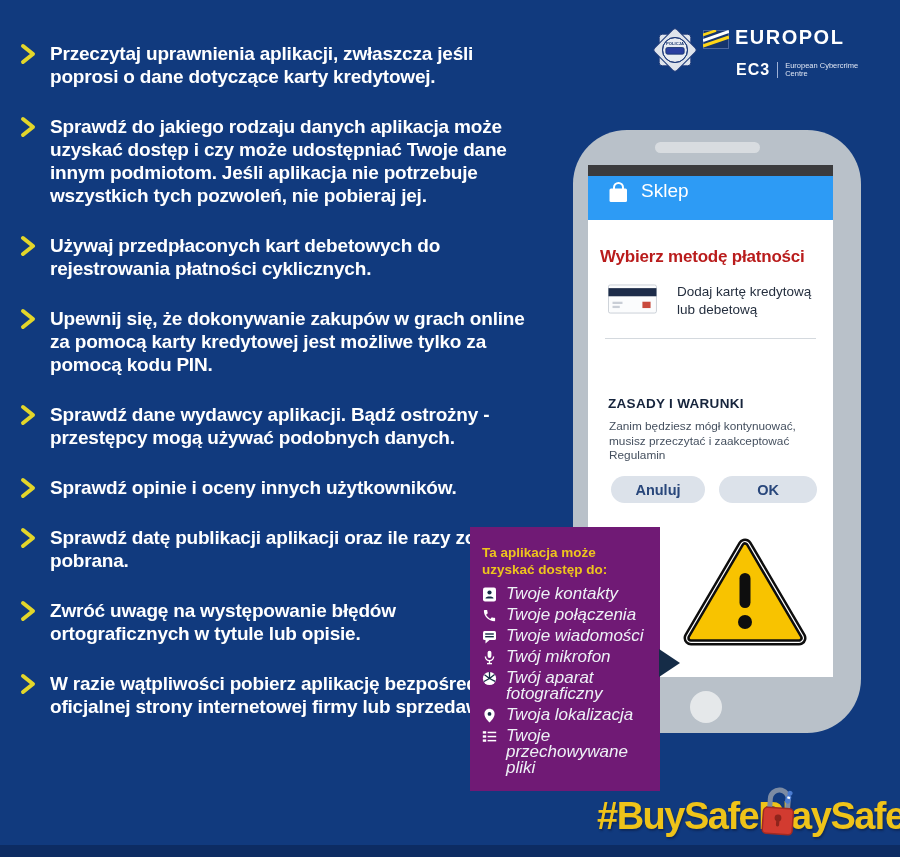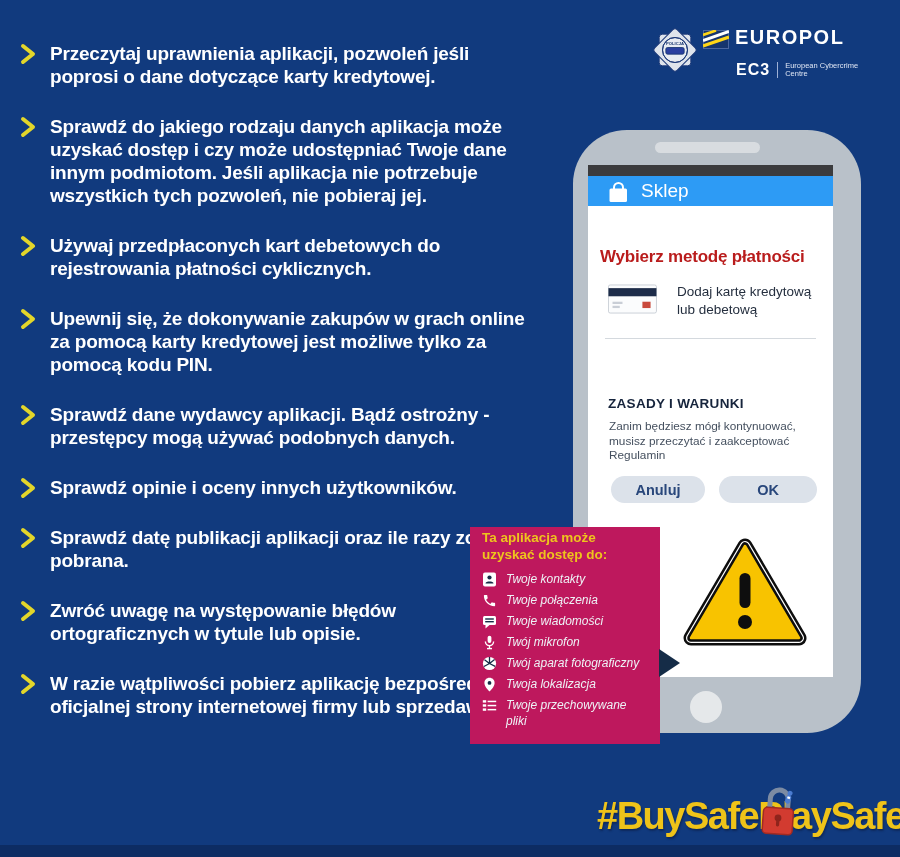--- a/index.html
+++ b/index.html
@@ -22,63 +22,63 @@
   .ec3{color:#fff;font-size:16px;font-weight:bold;letter-spacing:1px;}
   .eu-div{width:1px;height:16px;background:#9fb1d6;}
   .eu-sub{color:#dfe6f4;font-size:7.5px;line-height:8.5px;}
 
   
   .phone{position:absolute;left:573px;top:130px;width:288px;height:603px;background:#b9c1c9;border-radius:54px;}
   .speaker{position:absolute;left:82px;top:12px;width:105px;height:11px;border-radius:6px;background:#d8dce0;}
   .home-btn{position:absolute;left:117px;top:561px;width:32px;height:32px;border-radius:50%;background:#e5e8ea;}
   .screen{position:absolute;left:15px;top:35px;width:245px;height:512px;background:#ffffff;}
   .statusbar{position:absolute;left:0;top:0;width:245px;height:11px;background:#3b3b3d;}
-  .app-header{position:absolute;left:0;top:11px;width:245px;height:30px;background:#2d9bf5;}
+  .app-header{position:absolute;left:0;top:11px;width:245px;height:44px;background:#2d9bf5;}
   .bag{position:absolute;left:17px;top:4px;}
   .app-title{position:absolute;left:53px;top:4px;color:#ffffff;font-size:19px;font-weight:500;}
   .pay-title{position:absolute;left:12px;top:82px;color:#b91c1c;font-size:17px;font-weight:bold;letter-spacing:-0.2px;}
   .card-row{position:absolute;left:20px;top:118px;width:212px;display:flex;gap:20px;cursor:pointer;}
   .card-label{color:#252f3f;font-size:13.5px;line-height:17.5px;width:158px;}
   .pay-div{position:absolute;left:17px;top:173px;width:211px;height:1px;background:#d4d9de;}
   .other-row{position:absolute;left:26px;top:182px;display:flex;align-items:center;gap:23px;cursor:pointer;}
   .plus{width:26px;height:26px;border-radius:50%;background:#ebebeb;color:#1c1c1c;font-size:19px;font-weight:bold;text-align:center;line-height:25px;}
   .plus::before{content:"+";}
   .other-label{color:#252f3f;font-size:13.5px;}
   .terms-title{position:absolute;left:20px;top:231px;color:#16243c;font-size:13.5px;font-weight:bold;letter-spacing:0.3px;}
   .terms-body{position:absolute;left:21px;top:254px;width:214px;color:#45505f;font-size:11.8px;line-height:14.5px;}
   .btn{position:absolute;top:311px;height:27px;background:#dce2ea;border:none;border-radius:13.5px;color:#29477b;font-size:14.5px;font-weight:bold;font-family:"Liberation Sans",sans-serif;cursor:pointer;}
   .btn-cancel{left:23px;width:94px;}
   .btn-ok{left:131px;width:98px;}
   .warning{position:absolute;left:93px;top:368px;}
 
   
-  .perm{position:absolute;left:470px;top:527px;width:190px;background:#be185d;padding:3px 12px 10px 12px;box-sizing:border-box;}
+  .perm{position:absolute;left:470px;top:527px;width:190px;background:#701a75;padding:18px 12px 10px 12px;box-sizing:border-box;}
   .perm-tail{position:absolute;right:-20px;top:122px;width:0;height:0;border-top:14px solid transparent;border-bottom:14px solid transparent;border-left:21px solid #152c47;}
   .perm-title{color:#eec41d;font-size:13.5px;font-weight:bold;line-height:16.5px;margin-bottom:8px;}
   .perm-row{display:flex;align-items:flex-start;gap:9px;margin-bottom:5px;}
   .perm-row .picon{flex:0 0 15px;margin-top:1px;}
-  .perm-row span{color:#eef2f6;font-size:12px;font-style:italic;line-height:16px;}
+  .perm-row span{color:#eef2f6;font-size:17px;font-style:italic;line-height:16px;}
 
   
   .hashtag{position:absolute;left:597px;top:795px;color:#efc319;font-size:38px;font-weight:bold;letter-spacing:-1.5px;white-space:nowrap;text-shadow:1px 2px 2px rgba(10,20,50,0.45);}
   .hashtag .lock{position:absolute;left:158px;top:-13px;}
 
   .footer-bar{position:absolute;left:0;top:845px;width:900px;height:12px;background:#0d2c63;}
 </style>
 </head>
 <body>
 
 <div class="stage">
 
   <ul class="tips">
     <li class="tip">
       <svg class="chev" width="17" height="22" viewBox="0 0 17 22">
           <path d="M3 3 L13 11 L3 19" fill="none" stroke="#e3d62a" stroke-width="4" stroke-linecap="round" stroke-linejoin="round"></path>
         </svg>
-      <p>Przeczytaj uprawnienia aplikacji, pozwoleń jeśli poprosi o dane dotyczące karty kredytowej.</p>
+      <p>Przeczytaj uprawnienia aplikacji, zwłaszcza jeśli poprosi o dane dotyczące karty kredytowej.</p>
     </li>
     <li class="tip">
       <svg class="chev" width="17" height="22" viewBox="0 0 17 22">
           <path d="M3 3 L13 11 L3 19" fill="none" stroke="#e3d62a" stroke-width="4" stroke-linecap="round" stroke-linejoin="round"></path>
         </svg>
       <p>Sprawdź do jakiego rodzaju danych aplikacja może uzyskać dostęp i czy może udostępniać Twoje dane innym podmiotom. Jeśli aplikacja nie potrzebuje wszystkich tych pozwoleń, nie pobieraj jej.</p>
     </li>
     <li class="tip">
       <svg class="chev" width="17" height="22" viewBox="0 0 17 22">
           <path d="M3 3 L13 11 L3 19" fill="none" stroke="#e3d62a" stroke-width="4" stroke-linecap="round" stroke-linejoin="round"></path>

